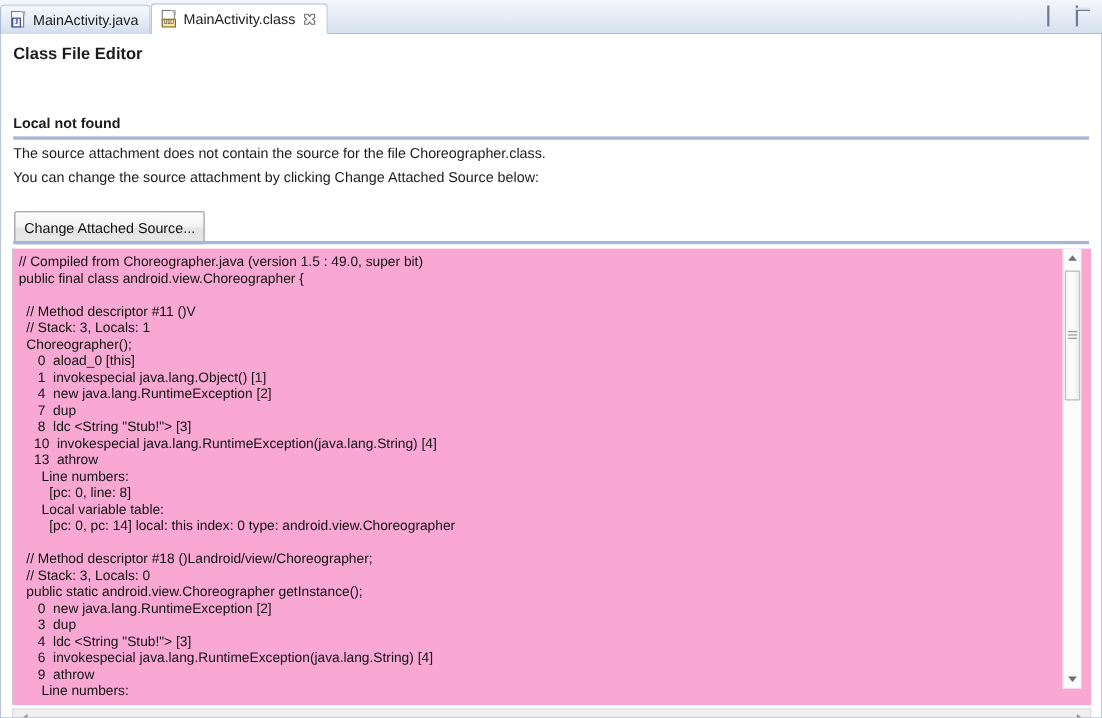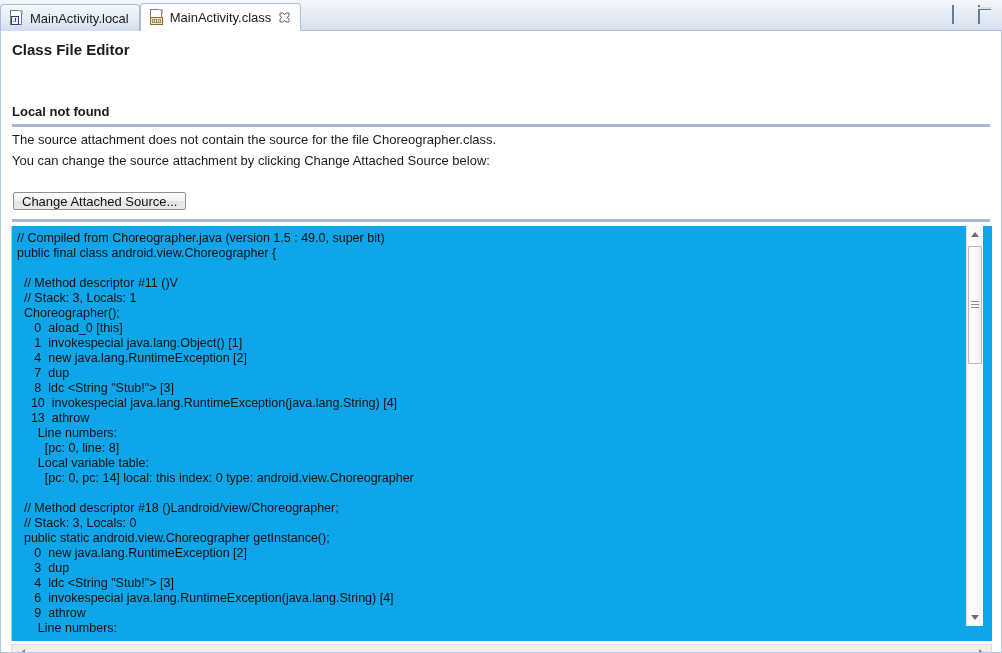--- a/index.html
+++ b/index.html
@@ -202,40 +202,40 @@
     font-size: 13px;
     color: #1b1b1b;
     white-space: nowrap;
   }
   .para.p1 { top: 101px; }
   .para.p2 { top: 122px; }
 
   .attach-btn {
     position: absolute;
     left: 13px; top: 161px;
-    height: 18px;
+    height: 30px;
     padding: 0 8px;
     display: flex;
     align-items: center;
     font-size: 13px;
     color: #121212;
     background: linear-gradient(to bottom, #fdfdfd 0%, #f2f2f2 48%, #e3e3e3 52%, #e9e9e9 100%);
     border: 1px solid #8f8f8f;
     border-radius: 2px;
     box-sizing: border-box;
     white-space: nowrap;
   }
 
   
   .codebox {
     position: absolute;
     left: 11px; top: 195px;
     width: 981px;
     height: 415px;
-    background: #0ea5e9;
+    background: #f9a8d4;
     box-sizing: border-box;
   }
   .code-left-border {
     position: absolute;
     left: 0; top: 0;
     width: 1px; height: 415px;
     background: #c9c9c9;
   }
   .code-scroll {
     position: absolute;
@@ -370,21 +370,21 @@
   <div class="tabbar">
 
     <div class="tabs">
 
       <div class="tab inactive">
         <span class="ficon">
           <span class="page"></span>
           <span class="fold"></span>
           <span class="badge-j">J</span>
         </span>
-        <span class="tab-label">MainActivity.local</span>
+        <span class="tab-label">MainActivity.java</span>
       </div>
 
       <div class="tab active">
         <span class="ficon">
           <span class="page"></span>
           <span class="fold"></span>
           <span class="badge-bin">010</span>
         </span>
         <span class="tab-label">MainActivity.class</span>
         <span class="tab-close">

